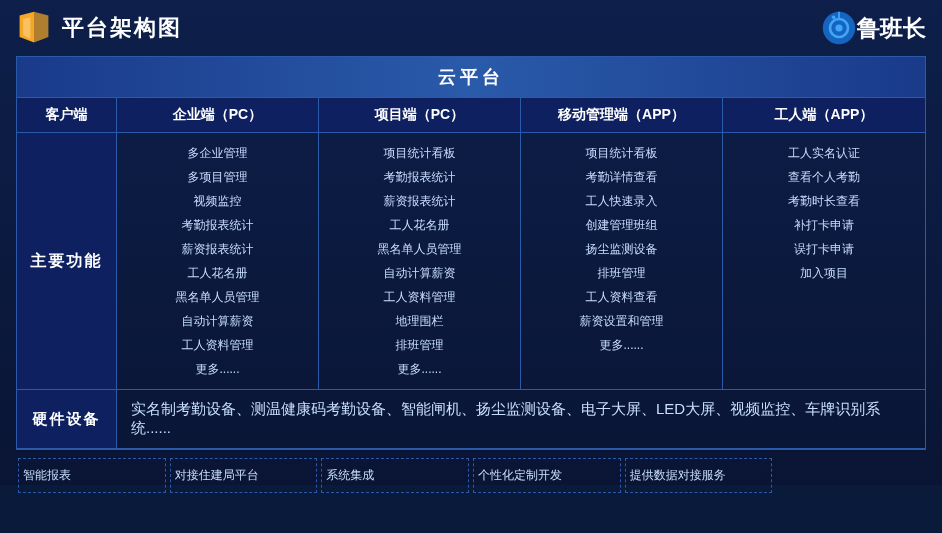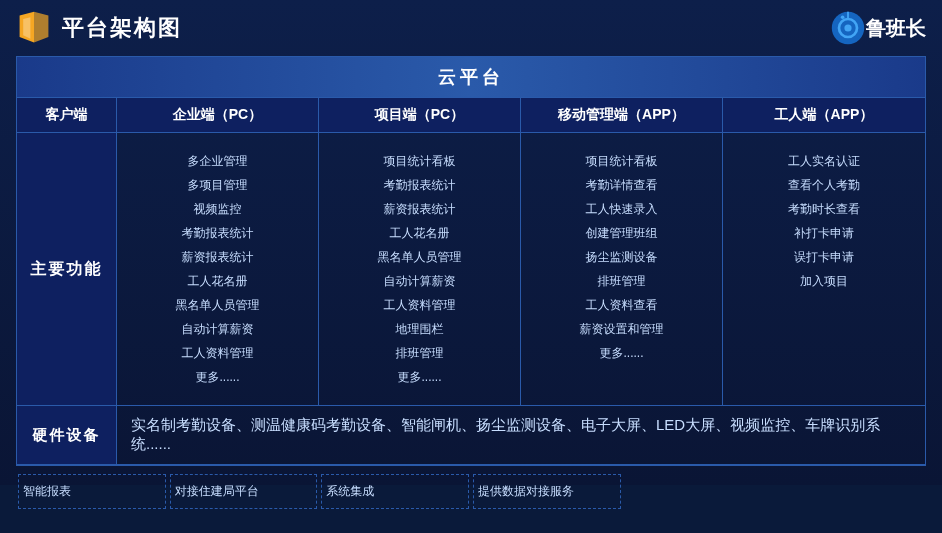--- a/index.html
+++ b/index.html
@@ -39,21 +39,21 @@
       font-size: 22px;
       font-weight: bold;
       color: #fff;
       letter-spacing: 2px;
     }
     .brand-logo {
       display: flex;
       align-items: center;
       gap: 0;
       color: #fff;
-      font-size: 20px;
+      font-size: 23px;
       font-weight: bold;
     }
     .brand-logo-icon {
       width: 36px;
       height: 36px;
     }
 
     
     .cloud-row {
       background: linear-gradient(90deg, #1a3a8a, #2a5aaa, #1a3a8a);
@@ -96,21 +96,21 @@
       justify-content: center;
       font-size: 16px;
       font-weight: bold;
       color: #fff;
       border-right: 1px solid #2a5aaa;
       min-height: 180px;
       padding: 8px 4px;
       letter-spacing: 2px;
     }
     .col-content {
-      padding: 16px 10px;
+      padding: 8px 10px;
       border-right: 1px solid #2a5aaa;
       color: #c8deff;
       font-size: 12px;
       line-height: 2;
       text-align: center;
     }
     .col-content:last-child { border-right: none; }
 
     
     .hardware-row {
@@ -251,16 +251,17 @@
       <div class="hardware-label">硬件设备</div>
       <div class="hardware-content">实名制考勤设备、测温健康码考勤设备、智能闸机、扬尘监测设备、电子大屏、LED大屏、视频监控、车牌识别系统......</div>
     </div>
 
   </div>
 
   <div class="features-row" id="features-container">
       <div class="feature-item">智能报表</div>
       <div class="feature-item">对接住建局平台</div>
       <div class="feature-item">系统集成</div>
+      <div class="feature-item">个性化定制开发</div>
       <div class="feature-item">提供数据对接服务</div>
     </div>
 
 </div>
 
 </body></html>

